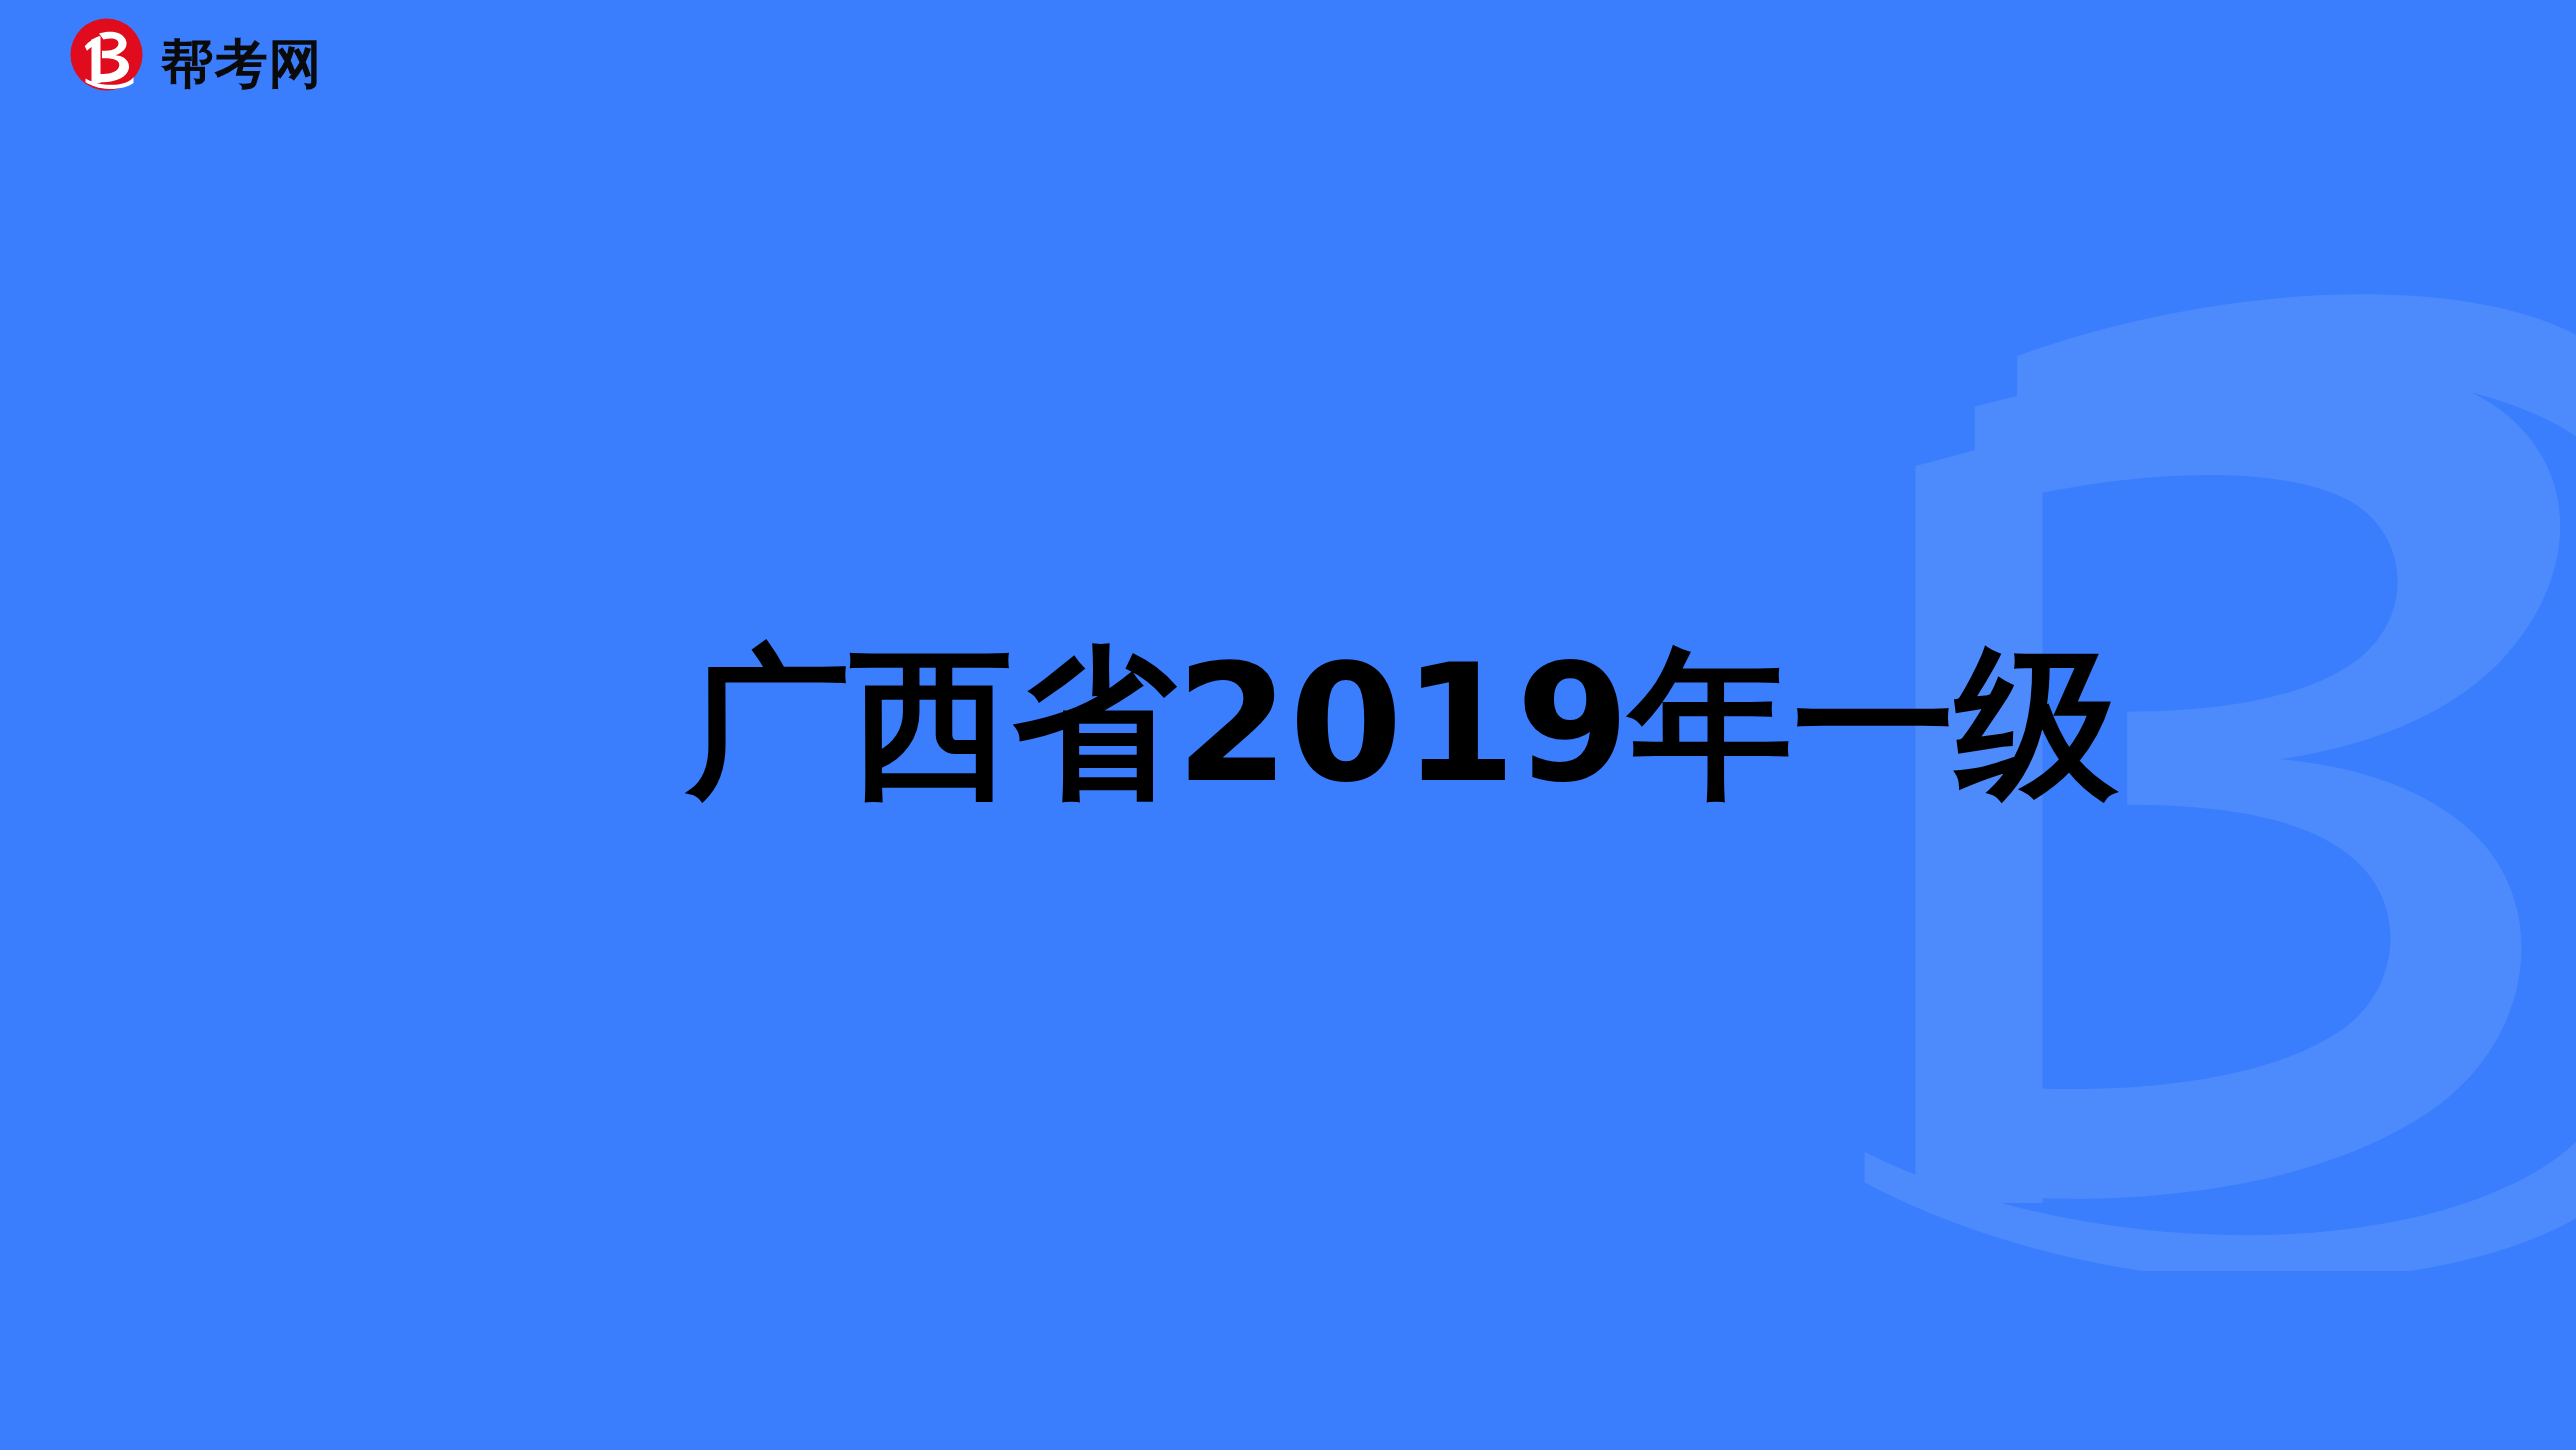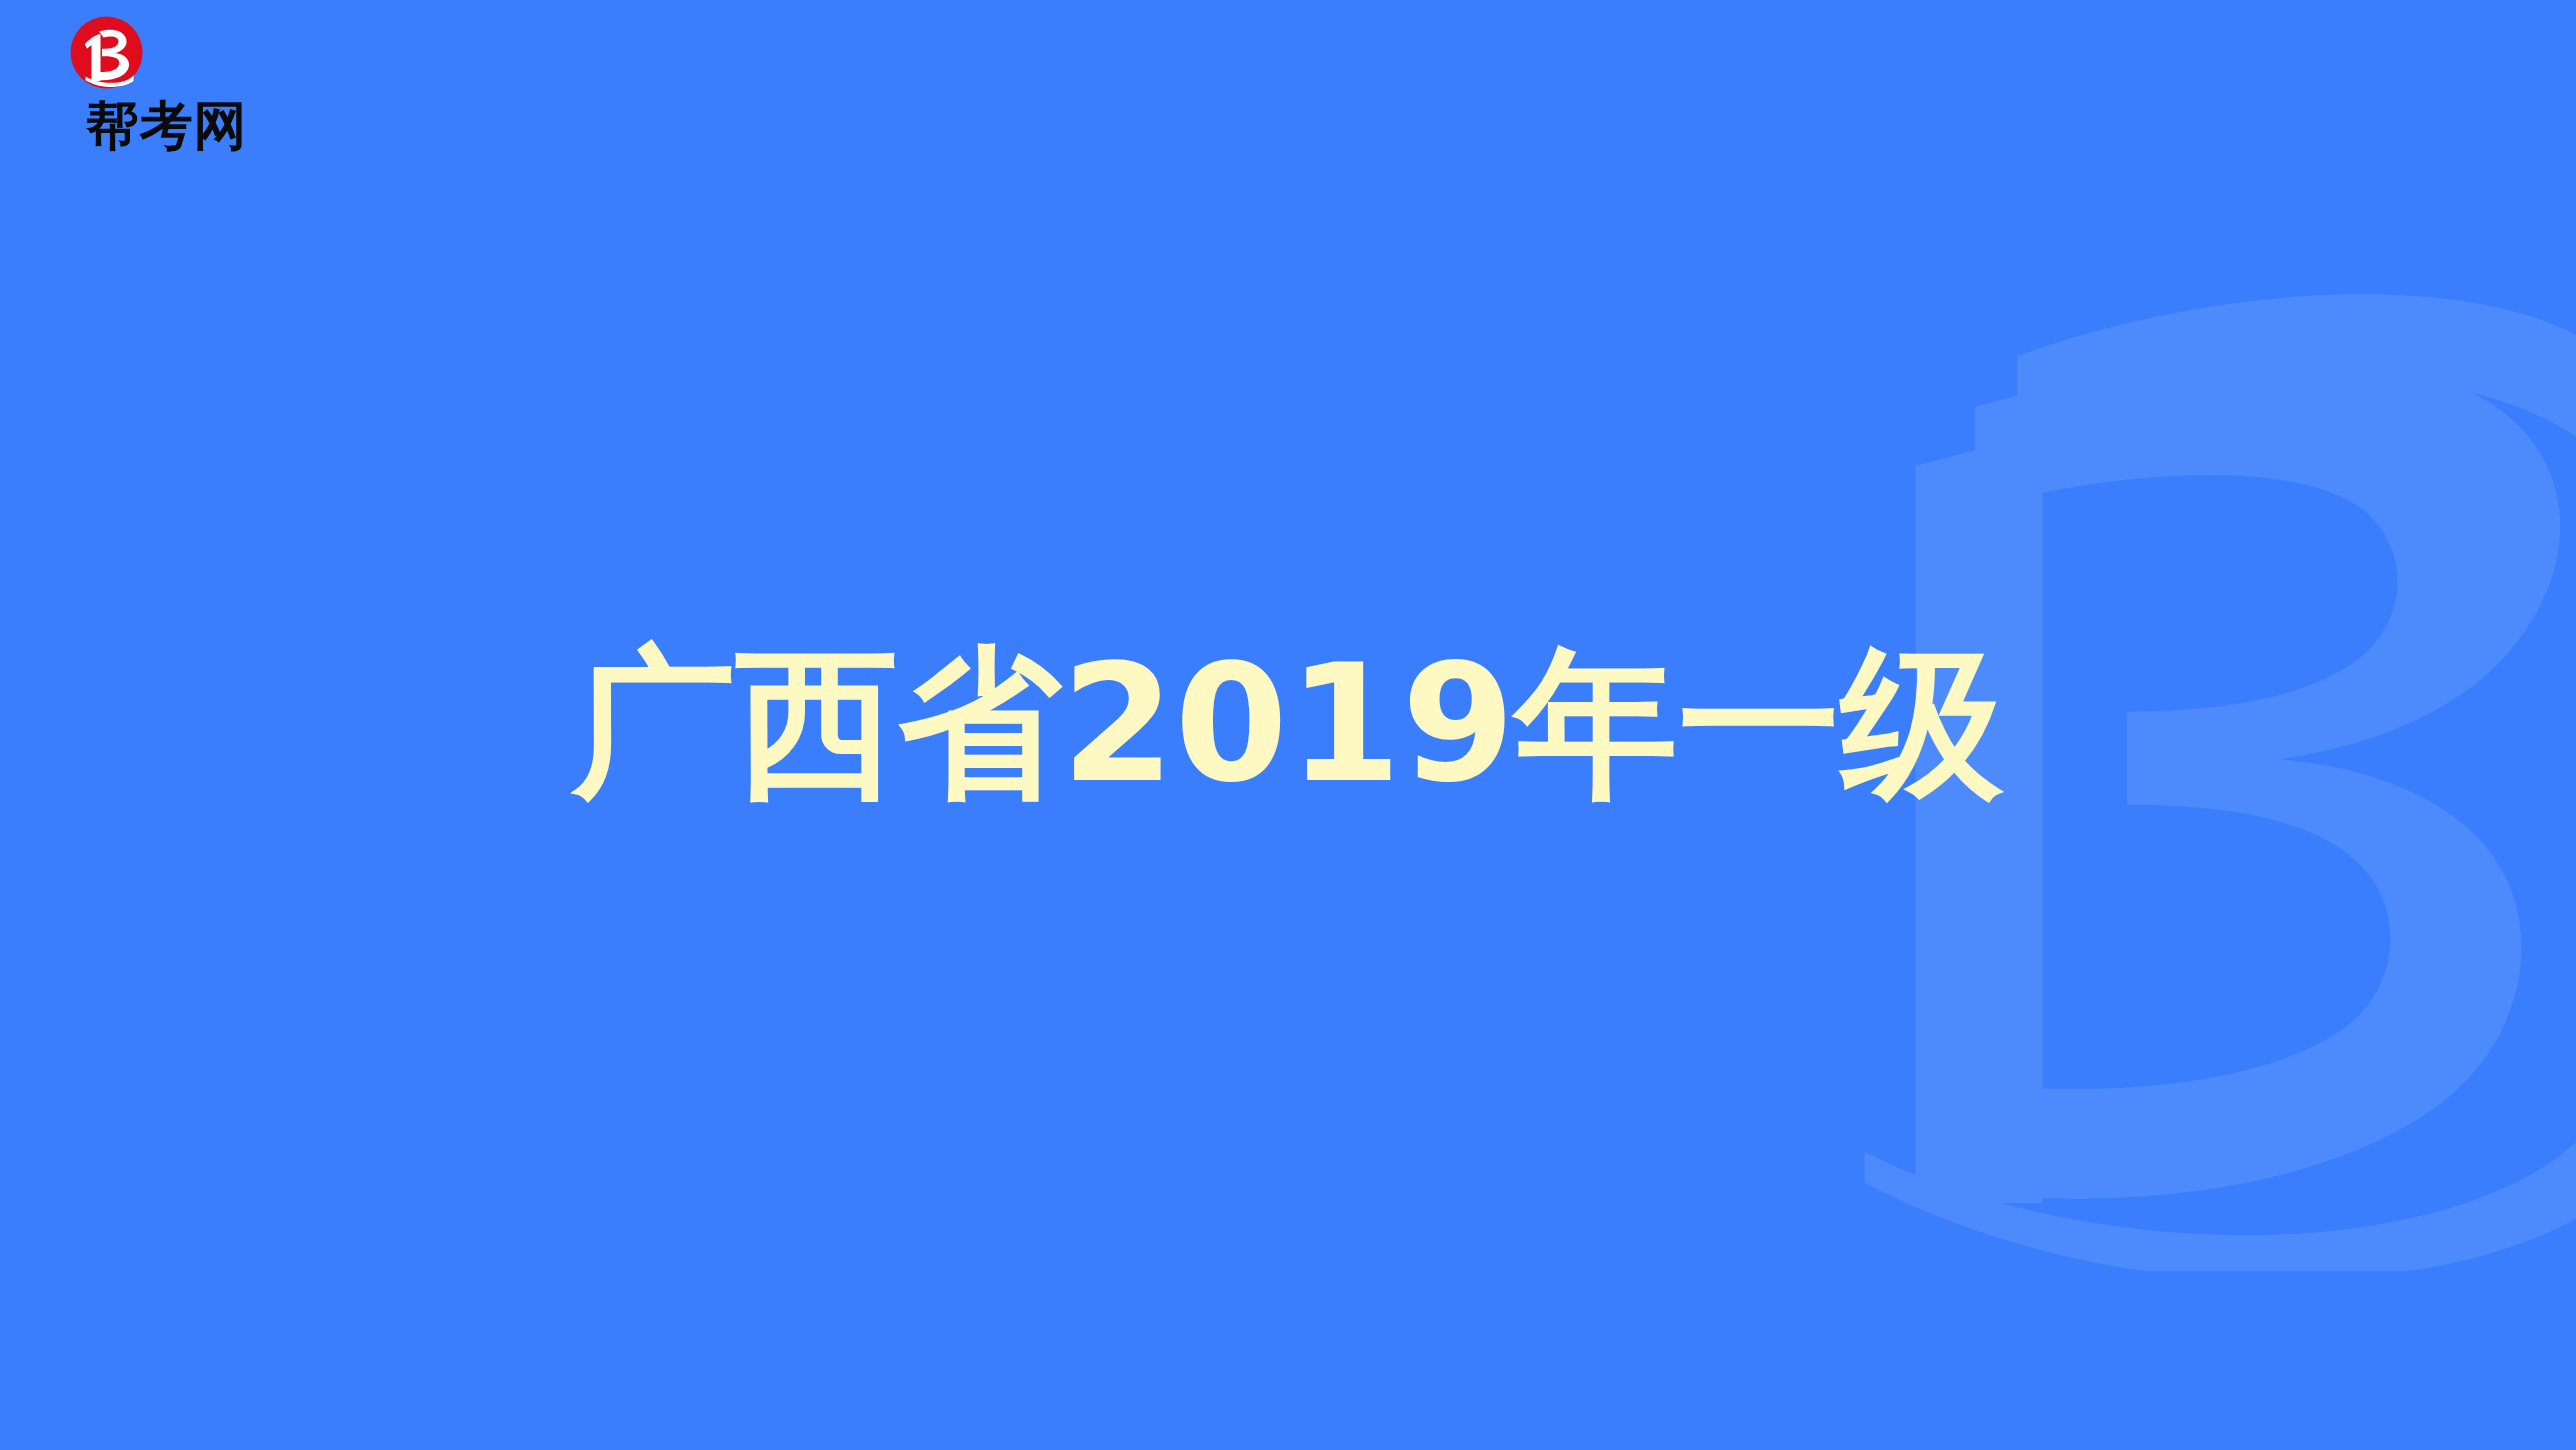--- a/index.html
+++ b/index.html
@@ -37,22 +37,22 @@
     width: 100%;
     height: 100%;
   }
 
   
   #brand {
     position: absolute;
     left: 69px;
     top: 15.3px;
     display: flex;
+    align-items: center;
     height: 78px;
-    flex-direction: column;
   }
   #brand-mark {
     position: relative;
     width: 75px;
     height: 75px;
     flex: 0 0 75px;
   }
   #brand-mark svg {
     display: block;
     width: 75px;
@@ -171,19 +171,19 @@
           <path d="M30 30 L 42 26 L 42 88 L 30 88 Z"></path>
           <path d="M21 39 C 26 33, 33 28, 41 25 L 41 34 C 34 37, 28 41, 24 45 Z"></path>
           <path d="M22 82 C 36 90, 58 93, 74 88 C 80 86, 84 83, 86 80 L 86 88 C 80 93, 68 96, 54 96 C 40 96, 29 91, 22 87 Z"></path>
         </g>
       </svg>
     </div>
     <div id="brand-name">帮考网</div>
   </div>
 
   <div id="title-wrap">
-    <h1 id="title" style="color: #fef9c3;">
+    <h1 id="title" style="color: #000000; text-align: right;">
       <span class="ln">广西省2019年一级</span>
     </h1>
   </div>
 
 </div>
 
 
 </body></html>

